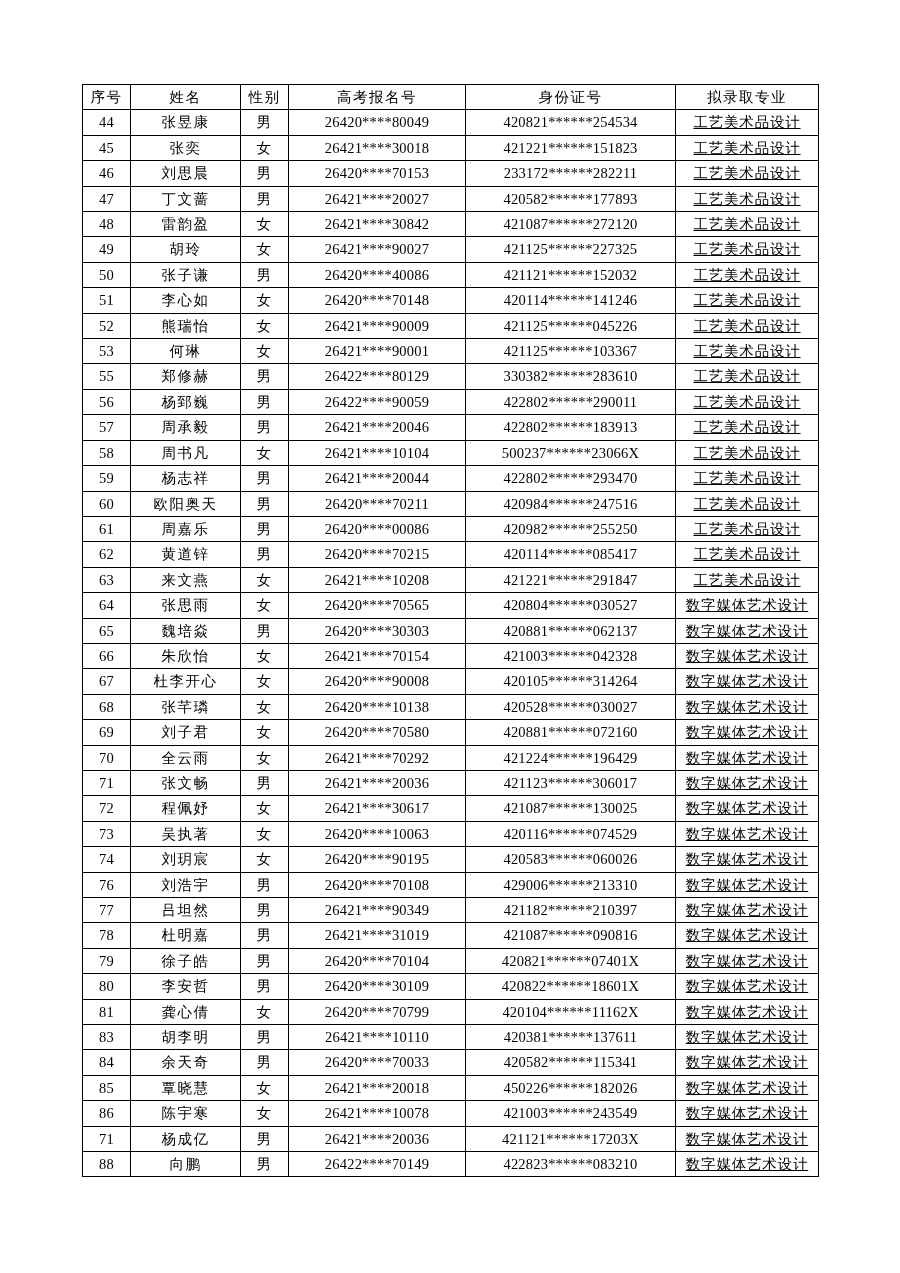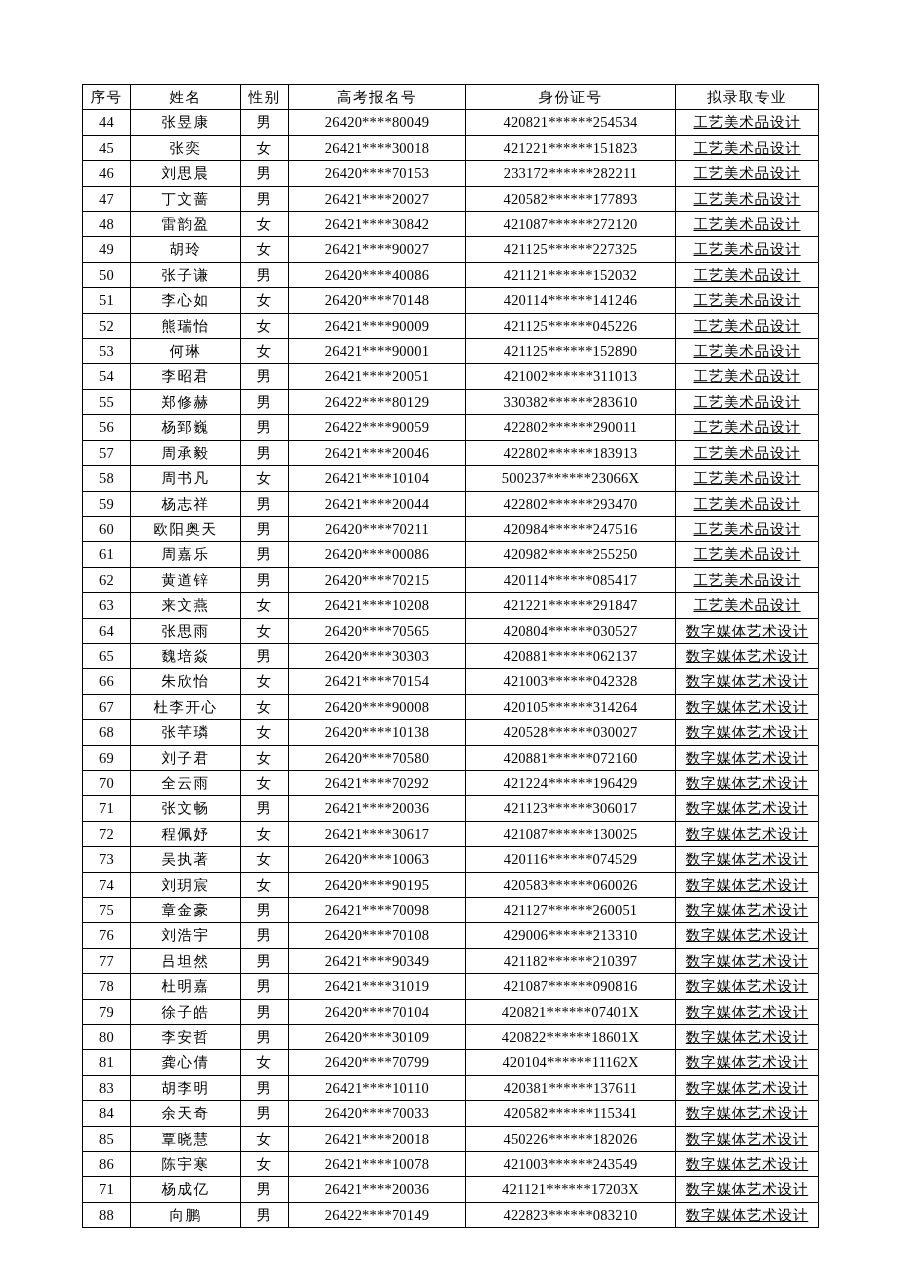--- a/index.html
+++ b/index.html
@@ -165,29 +165,21 @@
           <td class="sex">女</td>
           <td class="exam">26421****90009</td>
           <td class="idnum">421125******045226</td>
           <td class="major">工艺美术品设计</td>
         </tr>
         <tr>
           <td class="seq">53</td>
           <td class="name">何琳</td>
           <td class="sex">女</td>
           <td class="exam">26421****90001</td>
-          <td class="idnum">421125******152890</td>
-          <td class="major">工艺美术品设计</td>
-        </tr>
-        <tr>
-          <td class="seq">54</td>
-          <td class="name">李昭君</td>
-          <td class="sex">男</td>
-          <td class="exam">26421****20051</td>
-          <td class="idnum">421002******311013</td>
+          <td class="idnum">421125******103367</td>
           <td class="major">工艺美术品设计</td>
         </tr>
         <tr>
           <td class="seq">55</td>
           <td class="name">郑修赫</td>
           <td class="sex">男</td>
           <td class="exam">26422****80129</td>
           <td class="idnum">330382******283610</td>
           <td class="major">工艺美术品设计</td>
         </tr>
@@ -334,28 +326,20 @@
           <td class="exam">26420****10063</td>
           <td class="idnum">420116******074529</td>
           <td class="major">数字媒体艺术设计</td>
         </tr>
         <tr>
           <td class="seq">74</td>
           <td class="name">刘玥宸</td>
           <td class="sex">女</td>
           <td class="exam">26420****90195</td>
           <td class="idnum">420583******060026</td>
-          <td class="major">数字媒体艺术设计</td>
-        </tr>
-        <tr>
-          <td class="seq">75</td>
-          <td class="name">章金豪</td>
-          <td class="sex">男</td>
-          <td class="exam">26421****70098</td>
-          <td class="idnum">421127******260051</td>
           <td class="major">数字媒体艺术设计</td>
         </tr>
         <tr>
           <td class="seq">76</td>
           <td class="name">刘浩宇</td>
           <td class="sex">男</td>
           <td class="exam">26420****70108</td>
           <td class="idnum">429006******213310</td>
           <td class="major">数字媒体艺术设计</td>
         </tr>

